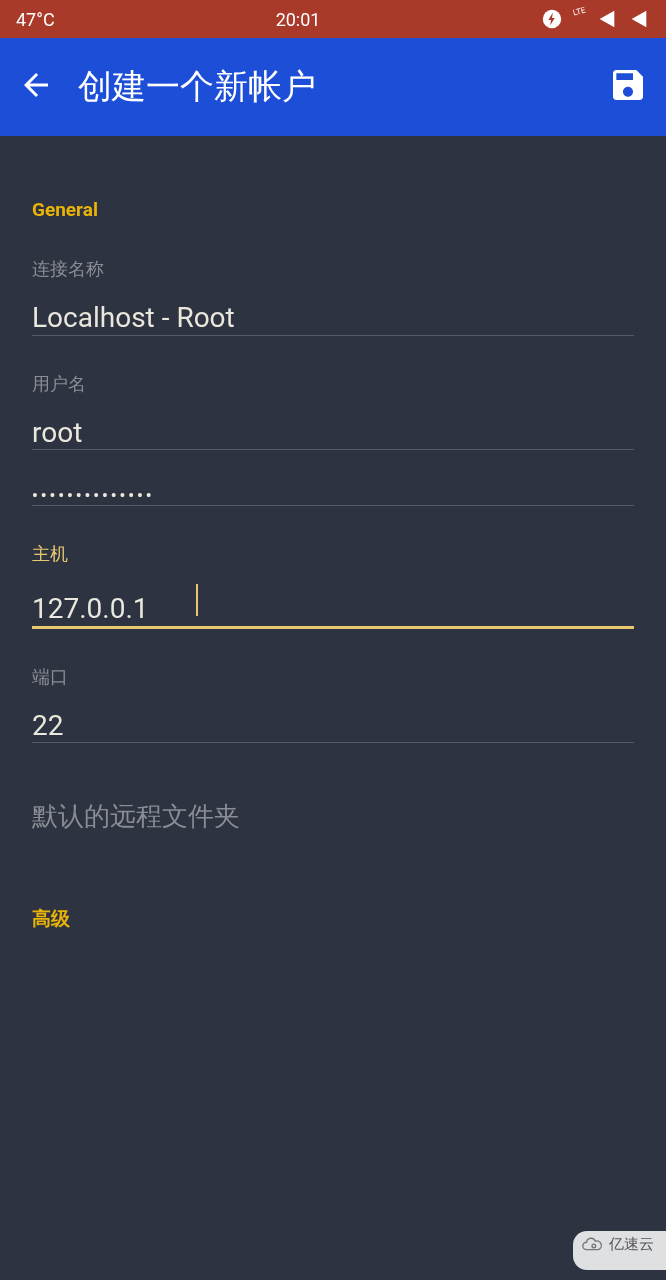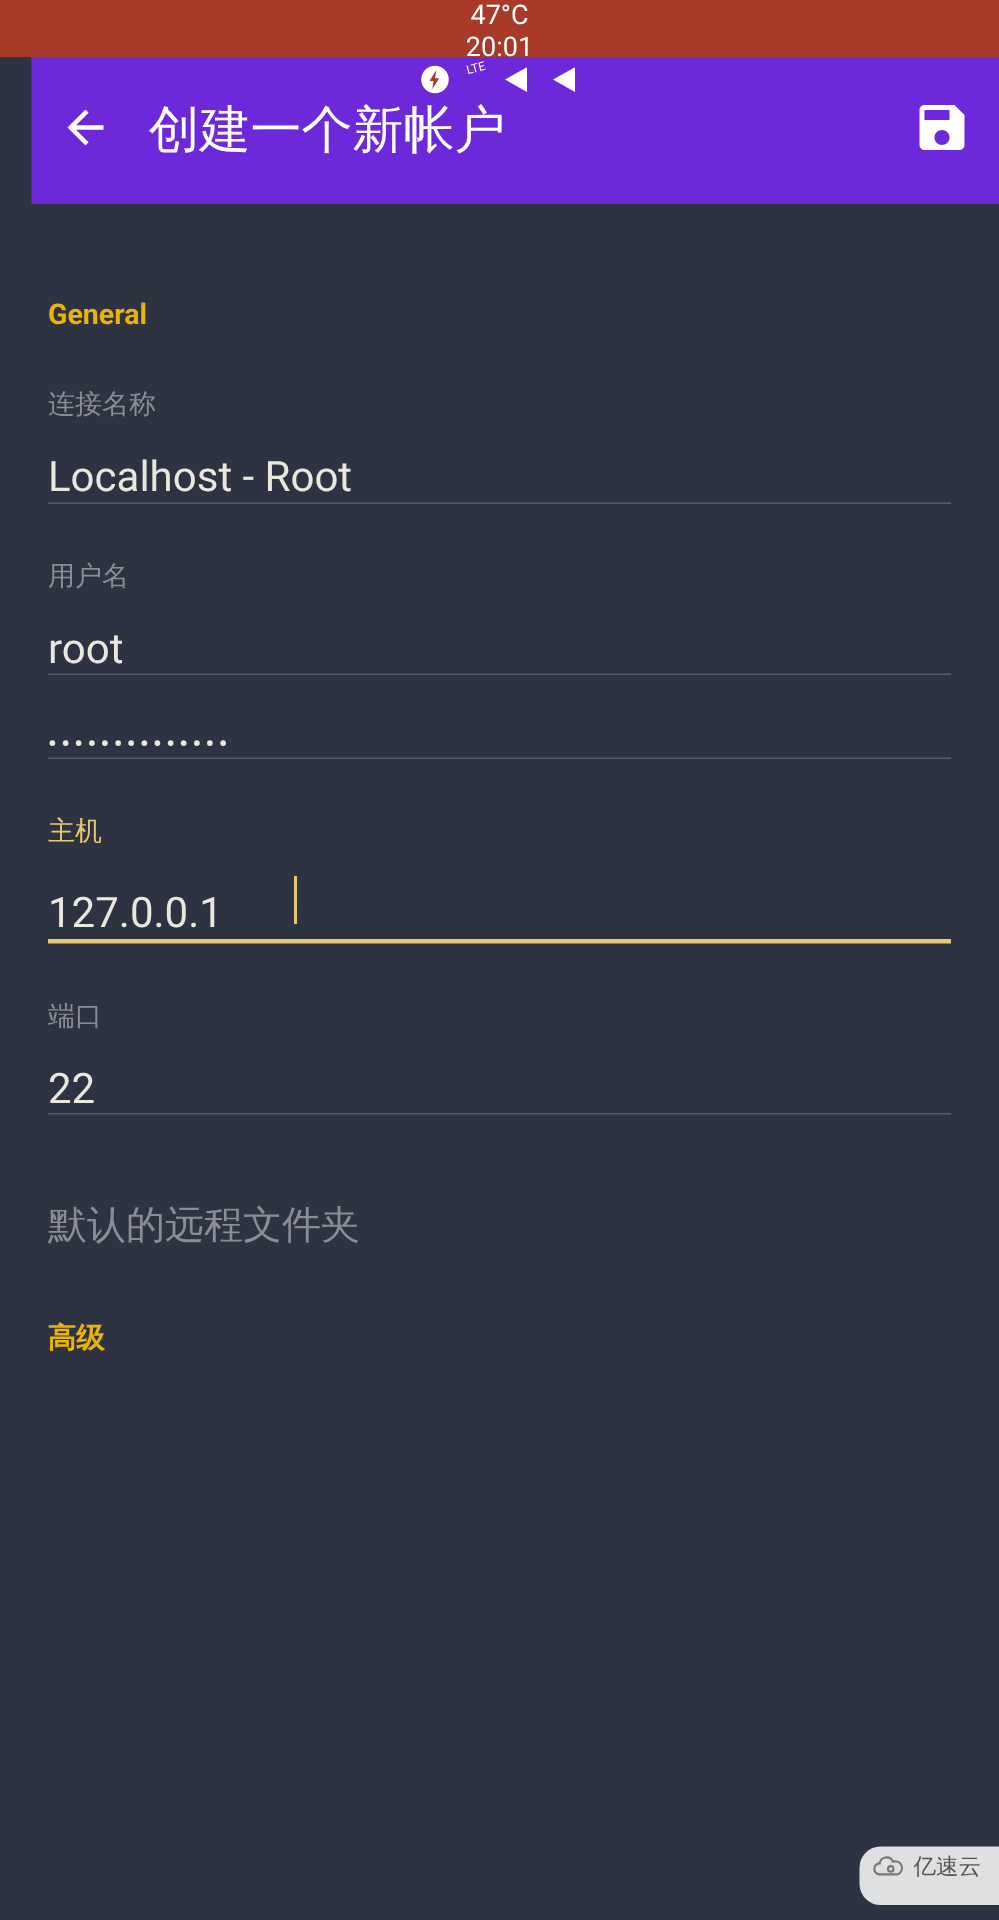--- a/index.html
+++ b/index.html
@@ -11,35 +11,33 @@
   }
   .status-bar {
     height: 38px;
     background: #a93a2a;
     color: #fff;
     display: flex;
     align-items: center;
     padding: 0 16px;
     font-size: 18px;
     font-weight: 400;
-    flex-direction: column;
   }
   .status-left { flex: 0 0 auto; }
   .status-center { flex: 1; text-align: center; }
   .status-right { flex: 0 0 auto; display: flex; align-items: center; gap: 10px; }
   .status-right svg { width: 22px; height: 22px; fill: #fff; }
   .lte-badge { font-size: 8px; position: relative; top: -8px; transform: rotate(-15deg); display: inline-block; }
   .app-bar {
     height: 98px;
-    background: #6d28d9;
+    background: #1d4ed8;
     display: flex;
     align-items: center;
     padding: 0 18px 0 18px;
     gap: 24px;
-    margin-left: 21px;
   }
   .back-btn svg { width: 36px; height: 36px; fill: #fff; }
   .app-title {
     flex: 1;
     color: #fff;
     font-size: 34px;
     font-weight: 400;
   }
   .save-btn svg { width: 40px; height: 40px; fill: #fff; }
   .content {
@@ -173,21 +171,21 @@
 
   <div class="field">
     <span class="floating-label">端口</span>
     <div class="field-value">22</div>
   </div>
 
   <div class="field no-border" style="margin-top:56px;">
     <span class="placeholder-value">默认的远程文件夹</span>
   </div>
 
-  <div class="section-title" style="margin-top:45px;">高级</div>
+  <div class="section-title" style="margin-top:72px;">高级</div>
 
 
 </div>
 
 <div class="watermark">
   <svg viewBox="0 0 24 16">
       <path d="M6 13a4 4 0 0 1 0-8 5 5 0 0 1 9.6-1.2A4 4 0 0 1 19 13H6z"></path>
       <circle cx="14" cy="9" r="2"></circle>
     </svg>
   <span>亿速云</span>

